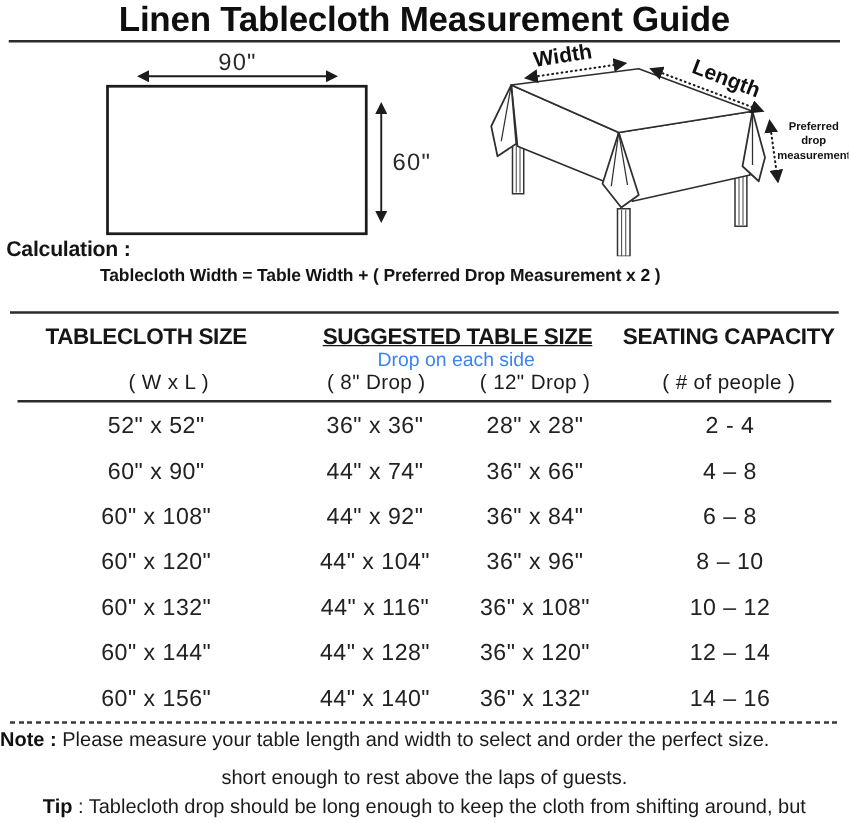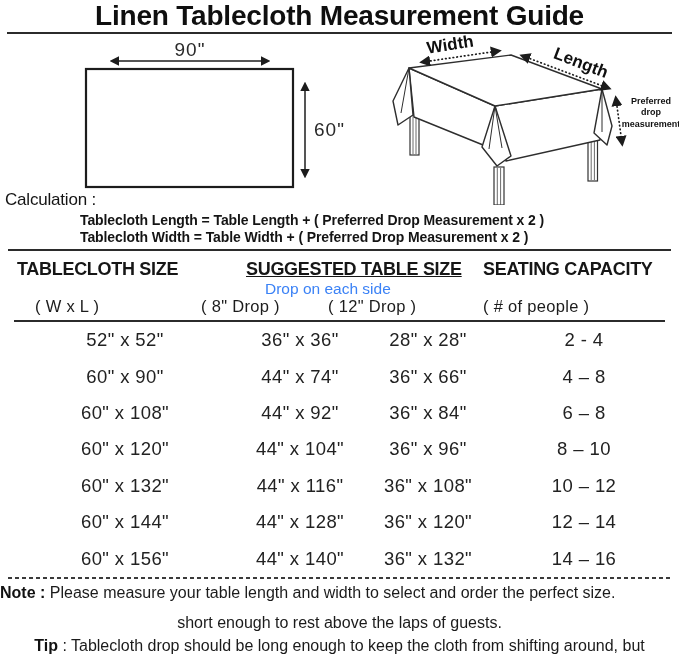--- a/index.html
+++ b/index.html
@@ -11,24 +11,24 @@
   #title{top:-1px;left:0;right:0;text-align:center;font-size:28px;font-weight:700;
          letter-spacing:-0.2px;line-height:33px;color:#0f0f0f;border-radius:12px;}
   .rule{height:2px;background:#2b2b2b;}
   #rule-title{top:32px;left:7px;right:7px;}
   #rule-calc{top:249px;left:8px;right:8px;}
   #rule-header{top:320px;left:14px;right:14px;}
   #rule-dashed{top:577px;left:8px;right:8px;height:2px;
     background:repeating-linear-gradient(90deg,#3a3a3a 0 4px,transparent 4px 7px);}
   #diagrams{top:35px;left:0;}
 
-  #calc-heading{top:190px;left:5px;font-size:17px;font-weight:400;letter-spacing:-0.2px;}
+  #calc-heading{top:190px;left:5px;font-size:17px;font-weight:700;letter-spacing:-0.2px;}
   #calc-lines{top:212px;left:80px;font-size:14px;font-weight:700;line-height:16.5px;letter-spacing:-0.1px;}
 
-  .hcell{position:absolute;}
+  .hcell{position:absolute;text-align:center;}
   .h-main{font-size:18px;font-weight:700;letter-spacing:-0.3px;color:#161616;}
   #th1{top:259px;left:17px;width:200px;}
   #th2{top:259px;left:246px;width:240px;text-decoration:underline;}
   #th3{top:259px;left:483px;width:200px;}
   #th-drop{top:280px;left:265px;width:200px;font-size:15.5px;font-weight:400;color:#3b82f6;}
   .h-sub{font-size:16.5px;font-weight:400;letter-spacing:0.3px;color:#1c1c1c;}
   #sh1{top:297px;left:35px;width:200px;}
   #sh2{top:297px;left:201px;width:200px;}
   #sh3{top:297px;left:328px;width:200px;}
   #sh4{top:297px;left:483px;width:200px;}
@@ -119,21 +119,20 @@
       <text class="lab" transform="translate(451,15) rotate(-9)" text-anchor="middle">Width</text>
       <text class="lab" transform="translate(579,33) rotate(21)" text-anchor="middle">Length</text>
       <text class="small" x="651" y="69" text-anchor="middle">Preferred</text>
       <text class="small" x="651" y="80" text-anchor="middle">drop</text>
       <text class="small" x="651" y="92" text-anchor="middle">measurement</text>
     </g>
   </svg>
 
   <div class="abs" id="calc-heading">Calculation :</div>
   <div class="abs" id="calc-lines">
-    <div>Tablecloth Length = Table Length + ( Preferred Drop Measurement x 2 )</div>
     <div>Tablecloth Width = Table Width + ( Preferred Drop Measurement x 2 )</div>
   </div>
   <div class="abs rule" id="rule-calc"></div>
 
   <div class="hcell h-main" id="th1">TABLECLOTH SIZE</div>
   <div class="hcell h-main" id="th2">SUGGESTED TABLE SIZE</div>
   <div class="hcell h-main" id="th3">SEATING CAPACITY</div>
   <div class="hcell" id="th-drop">Drop on each side</div>
   <div class="hcell h-sub" id="sh1">( W x L )</div>
   <div class="hcell h-sub" id="sh2">( 8" Drop )</div>

